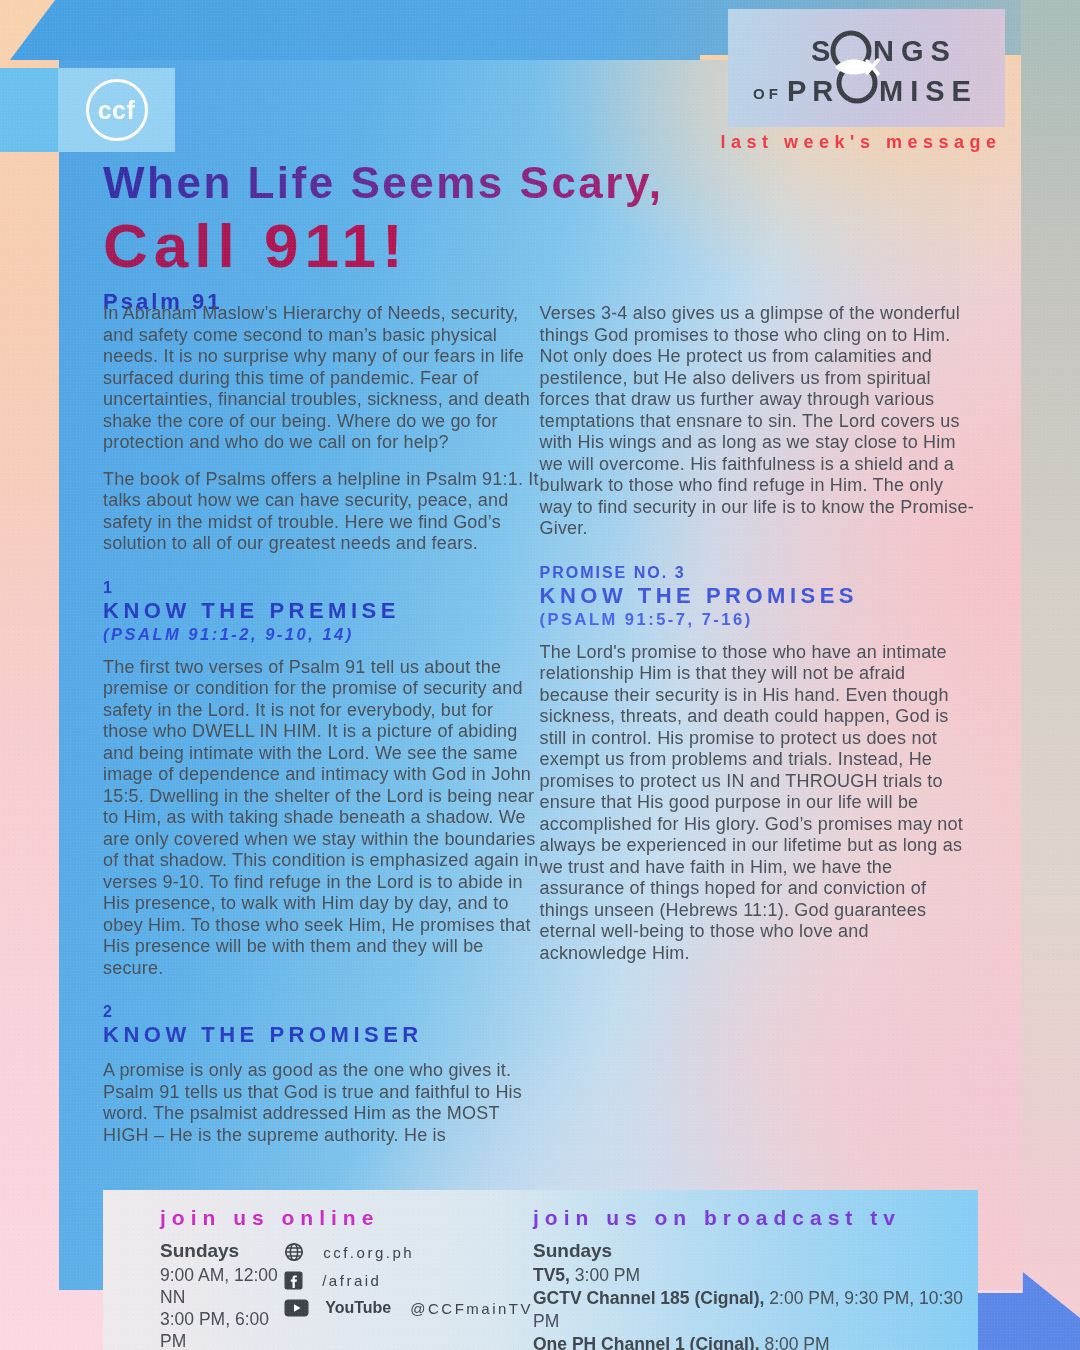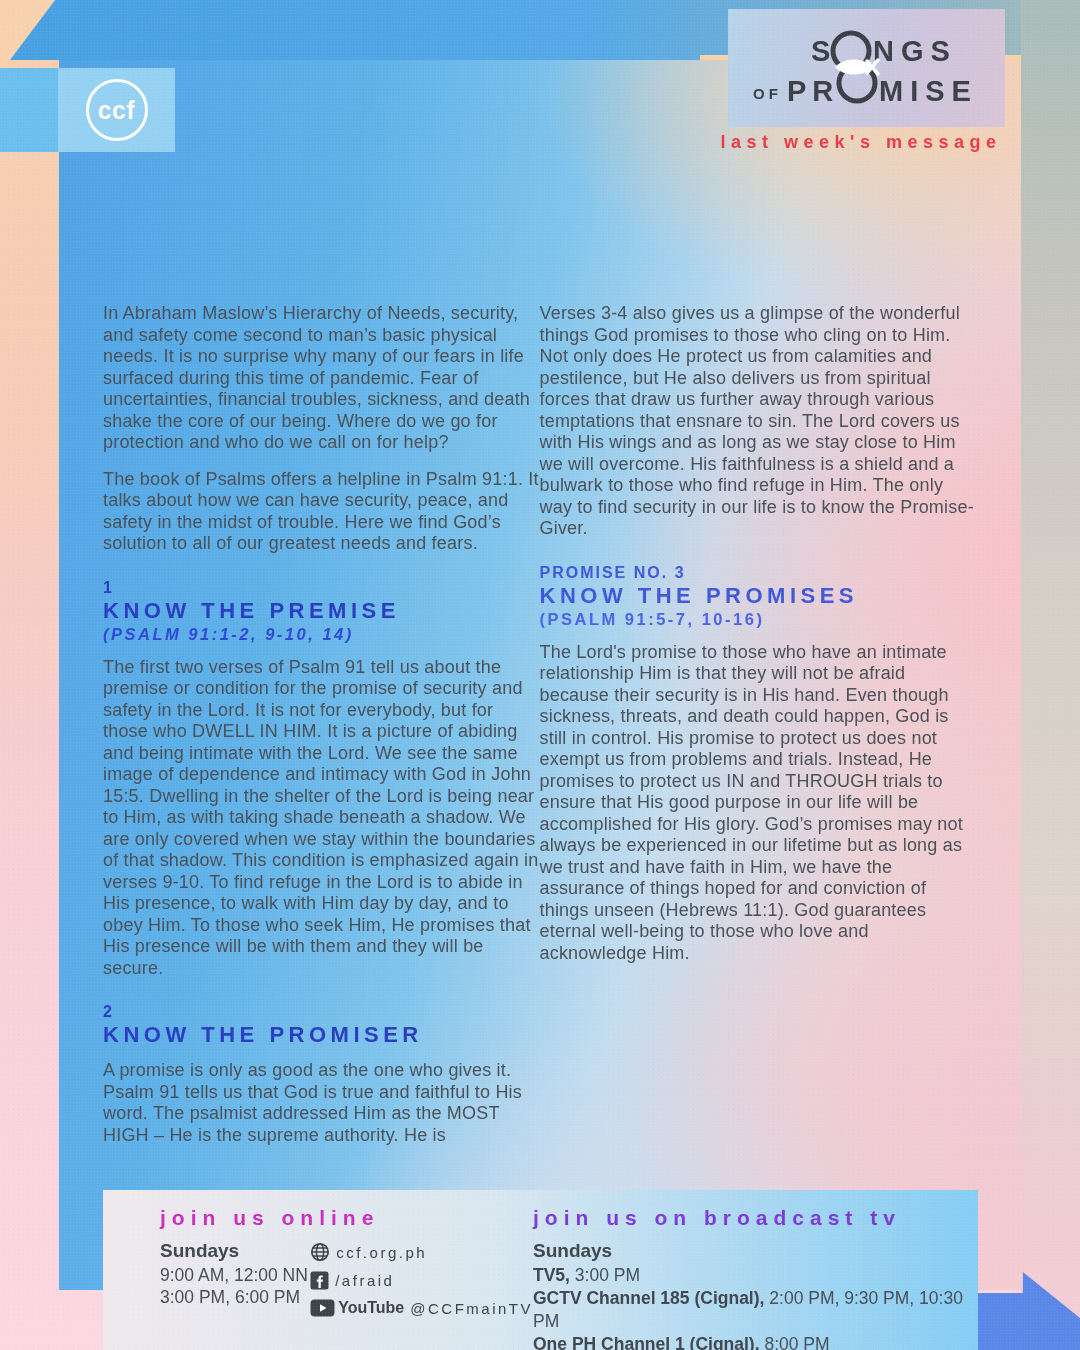--- a/index.html
+++ b/index.html
@@ -79,21 +79,21 @@
   .f-col-online { width:373px; }
   .f-col-tv { width:430px; }
   .f-head { font-size:21px; font-weight:700; letter-spacing:6px; margin-bottom:10px; }
   .f-head--online { color:#cb2dc3; }
   .f-head--tv { color:#7c3ad8; }
   .f-online-row { display:flex; }
   .f-sched { width:157px; color:#434a52; }
   .f-day { font-weight:700; font-size:19px; color:#3f464d; margin-bottom:2px; }
   .f-time { font-size:17.5px; line-height:22px; color:#474e56; }
   .f-links { padding-top:2px; }
-  .f-link { display:flex; align-items:center; gap:6px; margin-bottom:9px; }
+  .f-link { display:flex; align-items:center; gap:19px; margin-bottom:9px; }
   .f-link-label { font-size:15px; letter-spacing:2.5px; color:#3c434a; font-weight:500; }
   .yt-wordmark { font-size:16px; font-weight:700; color:#3c434a; letter-spacing:0; margin-left:-3px; }
   .f-tv-line { font-size:17.5px; line-height:23px; color:#474e56; }
   .f-tv-line b { color:#3f464d; }
 
   
   .corner-arrow { position:absolute; left:978px; top:1272px; width:102px; height:78px; z-index:8;
     background:#5b87e8; clip-path:polygon(44% 0,100% 59%,100% 100%,0 100%,0 27%,44% 27%); }
 
   .logo-svg text { font-family:"Liberation Sans",sans-serif; }
@@ -129,20 +129,25 @@
       <circle cx="104" cy="26" r="18" fill="none" stroke="#3a4046" stroke-width="5"></circle>
       <circle cx="110" cy="58" r="18" fill="none" stroke="#3a4046" stroke-width="5"></circle>
       <g>
         <path d="M88 42 C97 32, 117 32, 126 42 C117 52, 97 52, 88 42 Z" fill="#ffffff"></path>
         <path d="M120 36 L131 49 M120 48 L131 35" stroke="#ffffff" stroke-width="3.5" fill="none" stroke-linecap="round"></path>
       </g>
     </svg>
   </div>
   <div class="tagline">last week's message</div>
 
+  <div class="title-block">
+    <div class="title-1">When Life Seems Scary,</div>
+    <div class="title-2">Call 911!</div>
+    <div class="title-3">Psalm 91</div>
+  </div>
 
   <div class="columns">
     <div class="col">
       <p>In Abraham Maslow’s Hierarchy of Needs, security, and safety come second to man’s basic physical needs. It is no surprise why many of our fears in life surfaced during this time of pandemic. Fear of uncertainties, financial troubles, sickness, and death shake the core of our being. Where do we go for protection and who do we call on for help?</p>
       <p>The book of Psalms offers a helpline in Psalm 91:1. It talks about how we can have security, peace, and safety in the midst of trouble.  Here we find God’s solution to all of our greatest needs and fears.</p>
       <div class="sec sec--deep">
         <div class="num">1</div>
         <div class="stitle">KNOW THE PREMISE</div>
         <div class="sref">(PSALM 91:1-2, 9-10, 14)</div>
       </div>
@@ -151,21 +156,21 @@
         <div class="num">2</div>
         <div class="stitle">KNOW THE PROMISER</div>
       </div>
       <p>A promise is only as good as the one who gives it. Psalm 91 tells us that God is true and faithful to His word. The psalmist addressed Him as the MOST HIGH – He is the supreme authority. He is</p>
     </div>
     <div class="col">
       <p>Verses 3-4 also gives us a glimpse of the wonderful things God promises to those who cling on to Him. Not only does He protect us from calamities and pestilence, but He also delivers us from spiritual forces that draw us further away through various temptations that ensnare to sin. The Lord covers us with His wings and as long as we stay close to Him we will overcome. His faithfulness is a shield and a bulwark to those who find refuge in Him. The only way to find security in our life is to know the Promise-Giver.</p>
       <div class="sec sec--light">
         <div class="num">PROMISE NO. 3</div>
         <div class="stitle">KNOW THE PROMISES</div>
-        <div class="sref">(PSALM 91:5-7, 10-16)</div>
+        <div class="sref">(PSALM 91:5-7, 7-16)</div>
       </div>
       <p>The Lord's promise to those who have an intimate relationship Him is that they will not be afraid because their security is in His hand. Even though sickness, threats, and death could happen, God is still in control. His promise to protect us does not exempt us from problems and trials. Instead, He promises to protect us IN and THROUGH trials to ensure that His good purpose in our life will be accomplished for His glory. God’s promises may not always be experienced in our lifetime but as long as we trust and have faith in Him, we have the assurance of things hoped for and conviction of things unseen (Hebrews 11:1). God guarantees eternal well-being to those who love and acknowledge Him.</p>
     </div>
   </div>
 
   <div class="footer">
     <div class="f-col-online">
       <div class="f-head f-head--online">join us online</div>
       <div class="f-online-row">
         <div class="f-sched">

